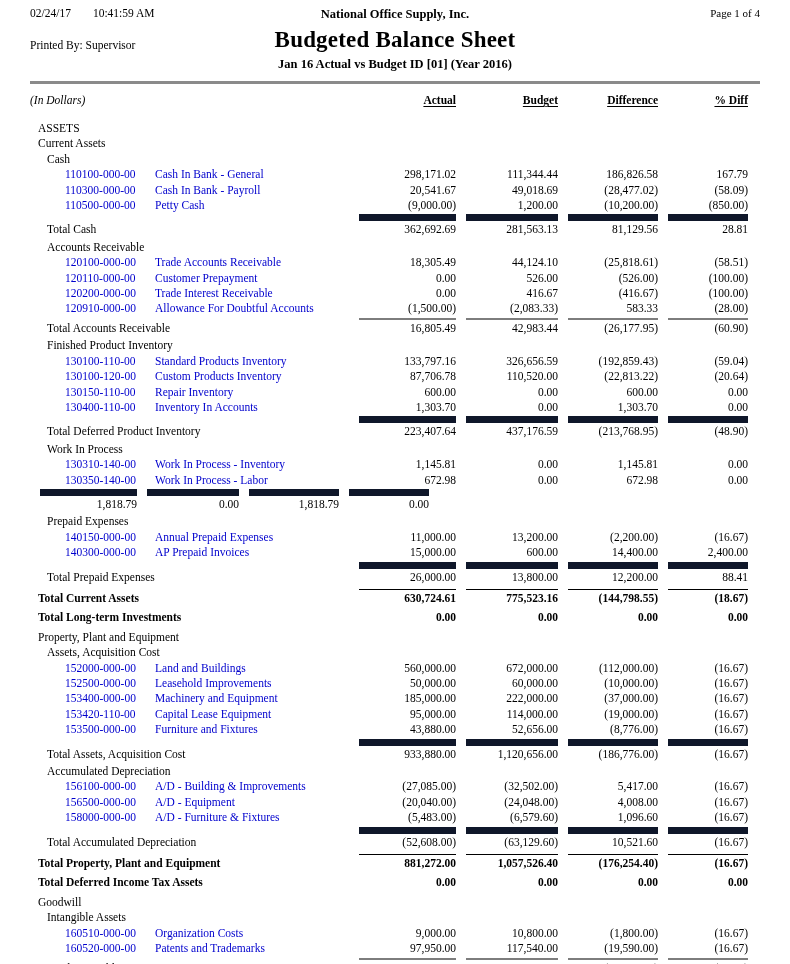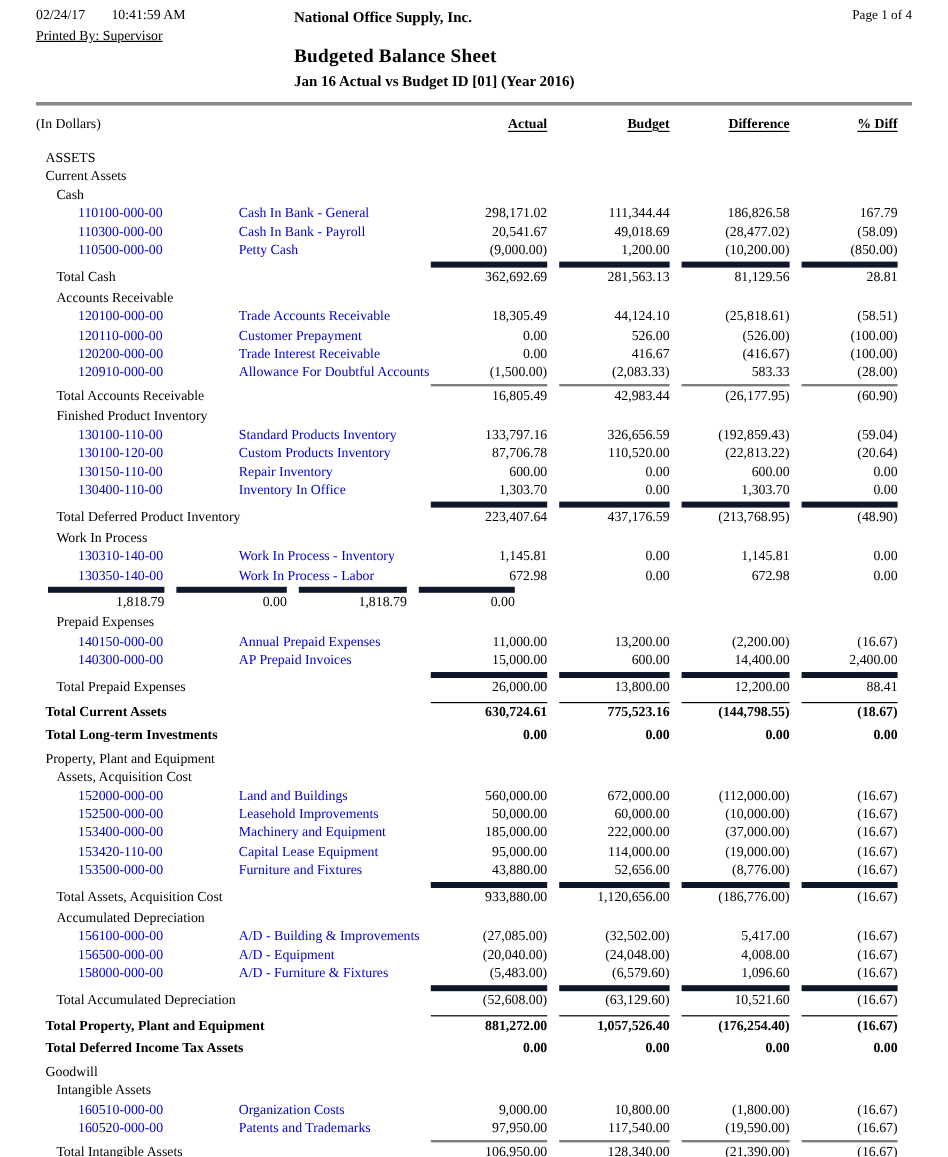--- a/index.html
+++ b/index.html
@@ -8,57 +8,57 @@
     width: 790px; height: 964px;
     font-family: "Liberation Serif", "DejaVu Serif", serif;
     font-size: 11.5px; color: #000; overflow: hidden;
   }
   .report { padding-top: 7px; }
 
   
   .hdr { display: grid; grid-template-columns: 215px 1fr 215px; padding: 0 30px; }
   .hdr-left  { text-align: left; }
   .hdr-right { text-align: right; font-size: 11px; }
-  .hdr-center { }
+  .hdr-center { text-align: center; }
   .dateline span { display: inline-block; }
   .time { margin-left: 22px; }
-  .printedby { margin-top: 5px; text-decoration: underline; }
+  .printedby { margin-top: 20px; }
   .company { font-weight: bold; font-size: 12.5px; }
-  .title { font-weight: bold; font-size: 16px; margin-top: 17px; letter-spacing: 0.2px; }
+  .title { font-weight: bold; font-size: 23px; margin-top: 5px; letter-spacing: 0.2px; }
   .subtitle { font-weight: bold; font-size: 12.5px; margin-top: 4px; }
 
   .rule { height: 3px; background: #8a8a8a; margin: 9px 30px 0 30px; }
 
   
   .cols { display: flex; align-items: baseline; }
   .lab { flex: 1 1 auto; min-width: 0; white-space: nowrap; }
   .num { flex: 0 0 auto; text-align: right; white-space: nowrap; margin-left: 10px; }
   .c0 { width: 97px; } .c1 { width: 92px; } .c2 { width: 90px; } .c3 { width: 80px; }
 
   .colhead { padding: 10px 42px 0 30px; }
-  .colhead .lab { }
+  .colhead .lab { font-style: italic; }
   .colhead .num span { font-weight: bold; text-decoration: underline; text-underline-offset: 2px; }
 
   
   .rows { padding: 15px 42px 0 30px; }
   .row { display: flex; align-items: baseline; line-height: 15.4px; }
   .row .lab { white-space: nowrap; }
 
   .row.section  { font-weight: normal; }
   .row.section  .lab { padding-left: 8px; }
   .row.group    .lab { padding-left: 17px; }
   .row.account  .lab { padding-left: 35px; }
   .row.subtotal .lab { padding-left: 17px; }
   .row.boldtotal .lab, .row.bolditalic .lab { padding-left: 8px; }
 
   .row.account .code { display: inline-block; width: 90px; color: #0000cd; }
-  .row.account .desc { color: #0000cd; margin-left: 44px; }
+  .row.account .desc { color: #0000cd; }
 
   .row.subtotal { margin-top: 1px; margin-bottom: 2px; }
-  .row.subtotal .num { border-top: 5px solid #0f172a; padding-top: 1px; }
+  .row.subtotal .num { border-top: 7px solid #0f172a; padding-top: 1px; }
   .row.subtotal.heavy .num { border-top: 2px solid #7d7d7d; }
 
   .row.boldtotal, .row.bolditalic { font-weight: bold; margin: 4px 0; }
   .row.bolditalic .lab { font-style: italic; }
   .row.line .num { border-top: 1px solid #000; padding-top: 1px; font-family: Liberation Serif, serif; }
 </style>
 </head>
 <body>
 
 <div class="report">
@@ -202,21 +202,21 @@
         <div class="num c3">(20.64)</div>
       </div>
       <div class="row cols account">
         <div class="lab"><span class="code">130150-110-00</span><span class="desc">Repair Inventory</span></div>
         <div class="num c0">600.00</div>
         <div class="num c1">0.00</div>
         <div class="num c2">600.00</div>
         <div class="num c3">0.00</div>
       </div>
       <div class="row cols account">
-        <div class="lab"><span class="code">130400-110-00</span><span class="desc">Inventory In Office</span></div>
+        <div class="lab"><span class="code">130400-110-00</span><span class="desc">Inventory In Accounts</span></div>
         <div class="num c0">1,303.70</div>
         <div class="num c1">0.00</div>
         <div class="num c2">1,303.70</div>
         <div class="num c3">0.00</div>
       </div>
       <div class="row cols subtotal">
         <div class="lab">Total Deferred Product Inventory</div>
         <div class="num c0">223,407.64</div>
         <div class="num c1">437,176.59</div>
         <div class="num c2">(213,768.95)</div>

